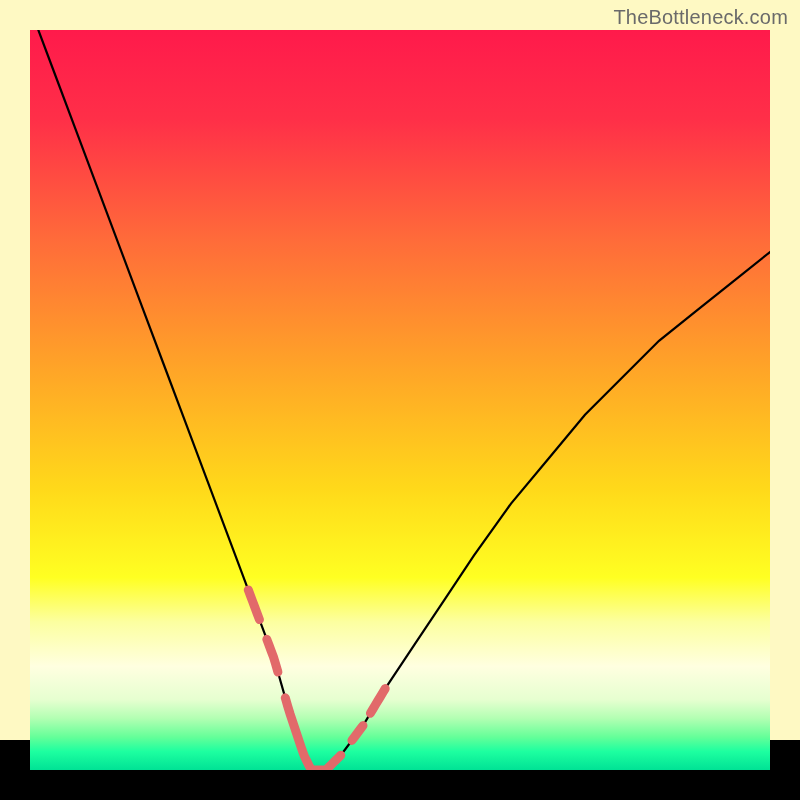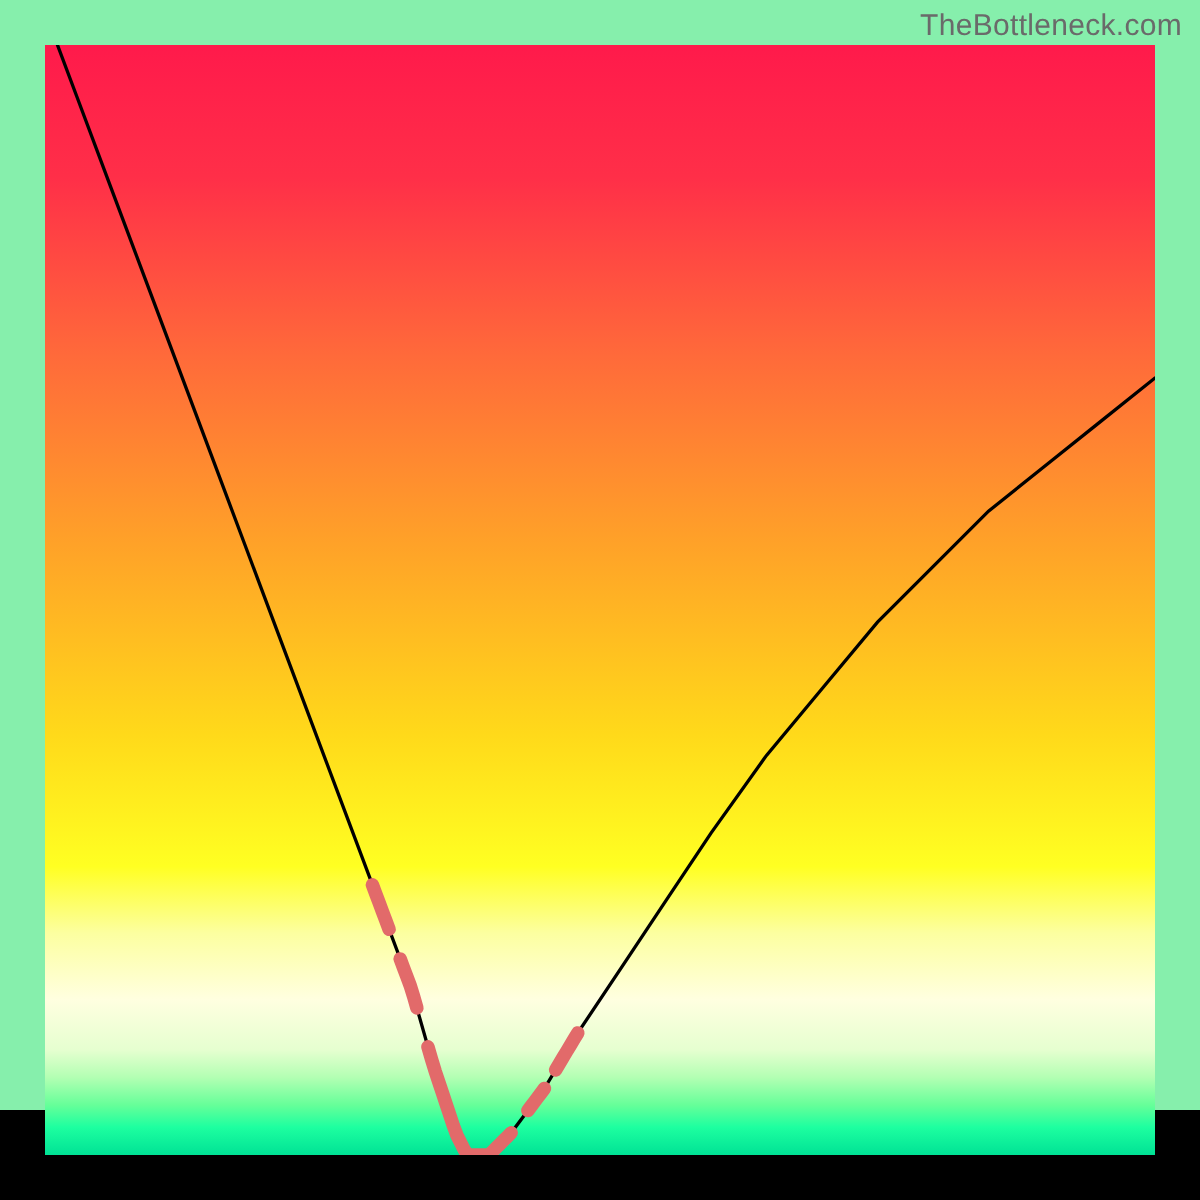--- a/index.html
+++ b/index.html
@@ -8,21 +8,21 @@
     width: 800px;
     height: 800px;
     background: #000000;
     overflow: hidden;
     font-family: Arial, Helvetica, sans-serif;
   }
   .stage {
     position: relative;
     width: 800px;
     height: 740px;
-    background: #86efac;
+    background: #fef9c3;
   }
   .plot-area {
     position: absolute;
     left: 30px;
     top: 30px;
     width: 740px;
     height: 740px;
     overflow: hidden;
   }
   .gradient-bg {

